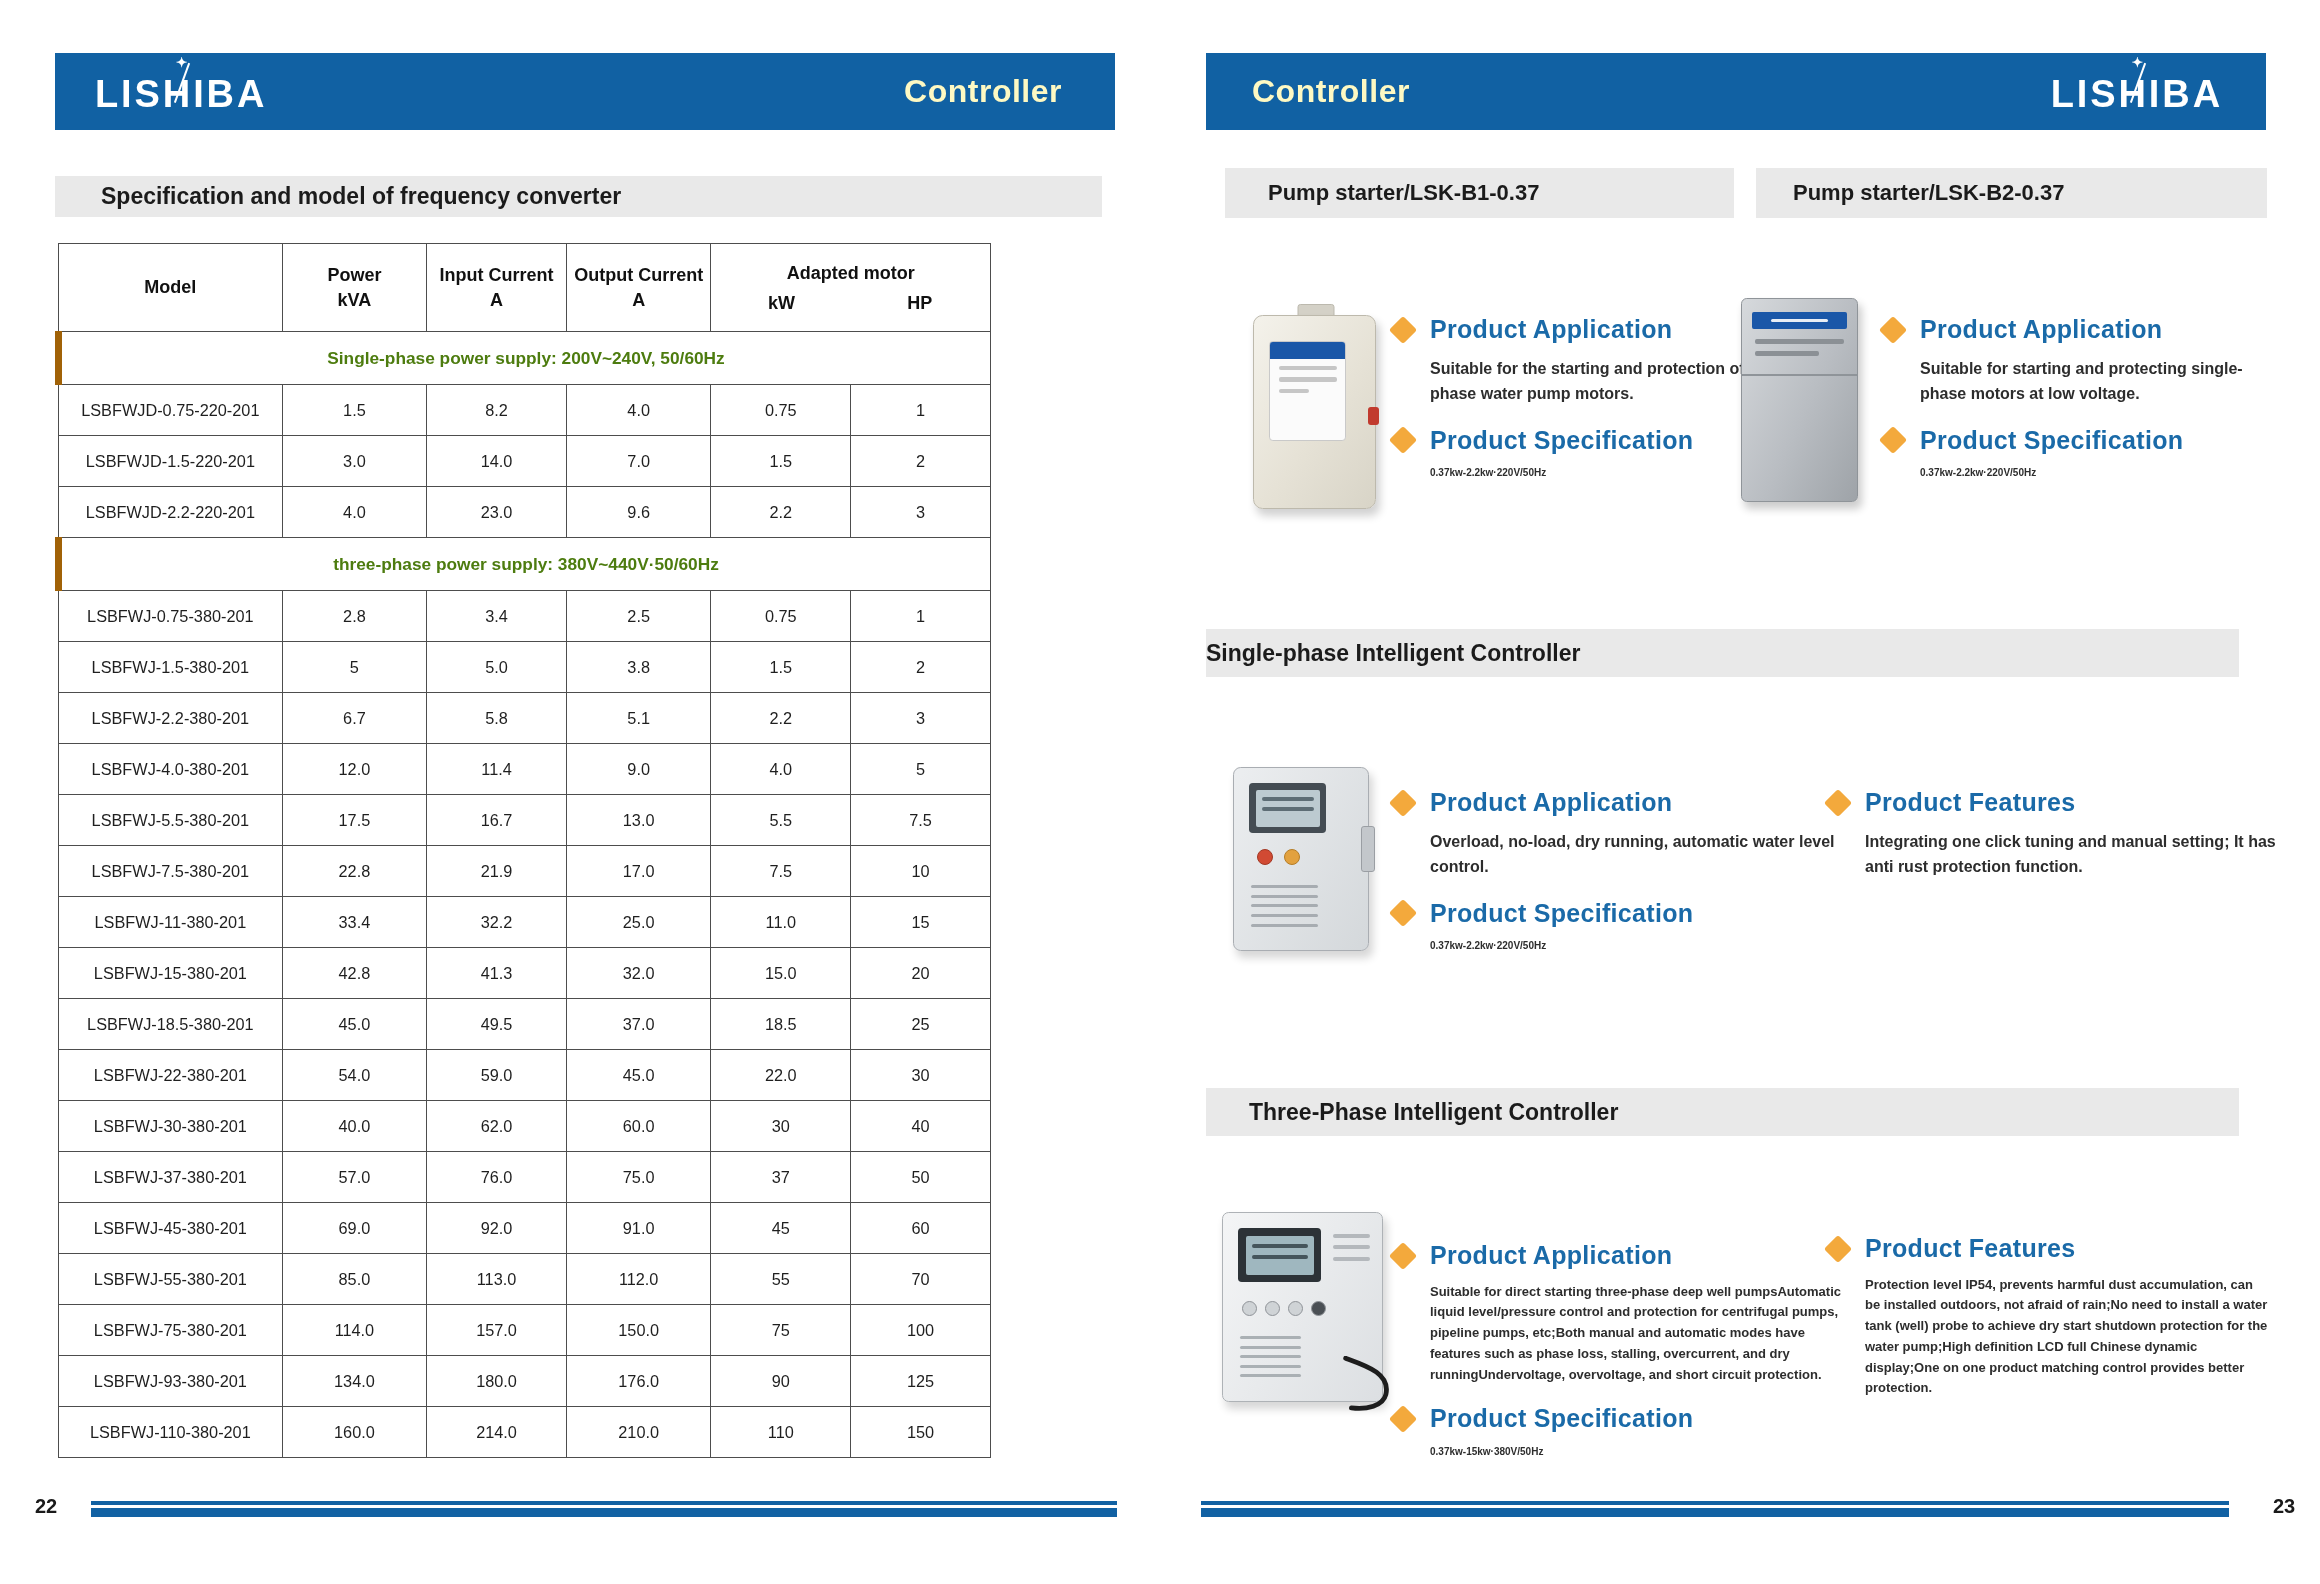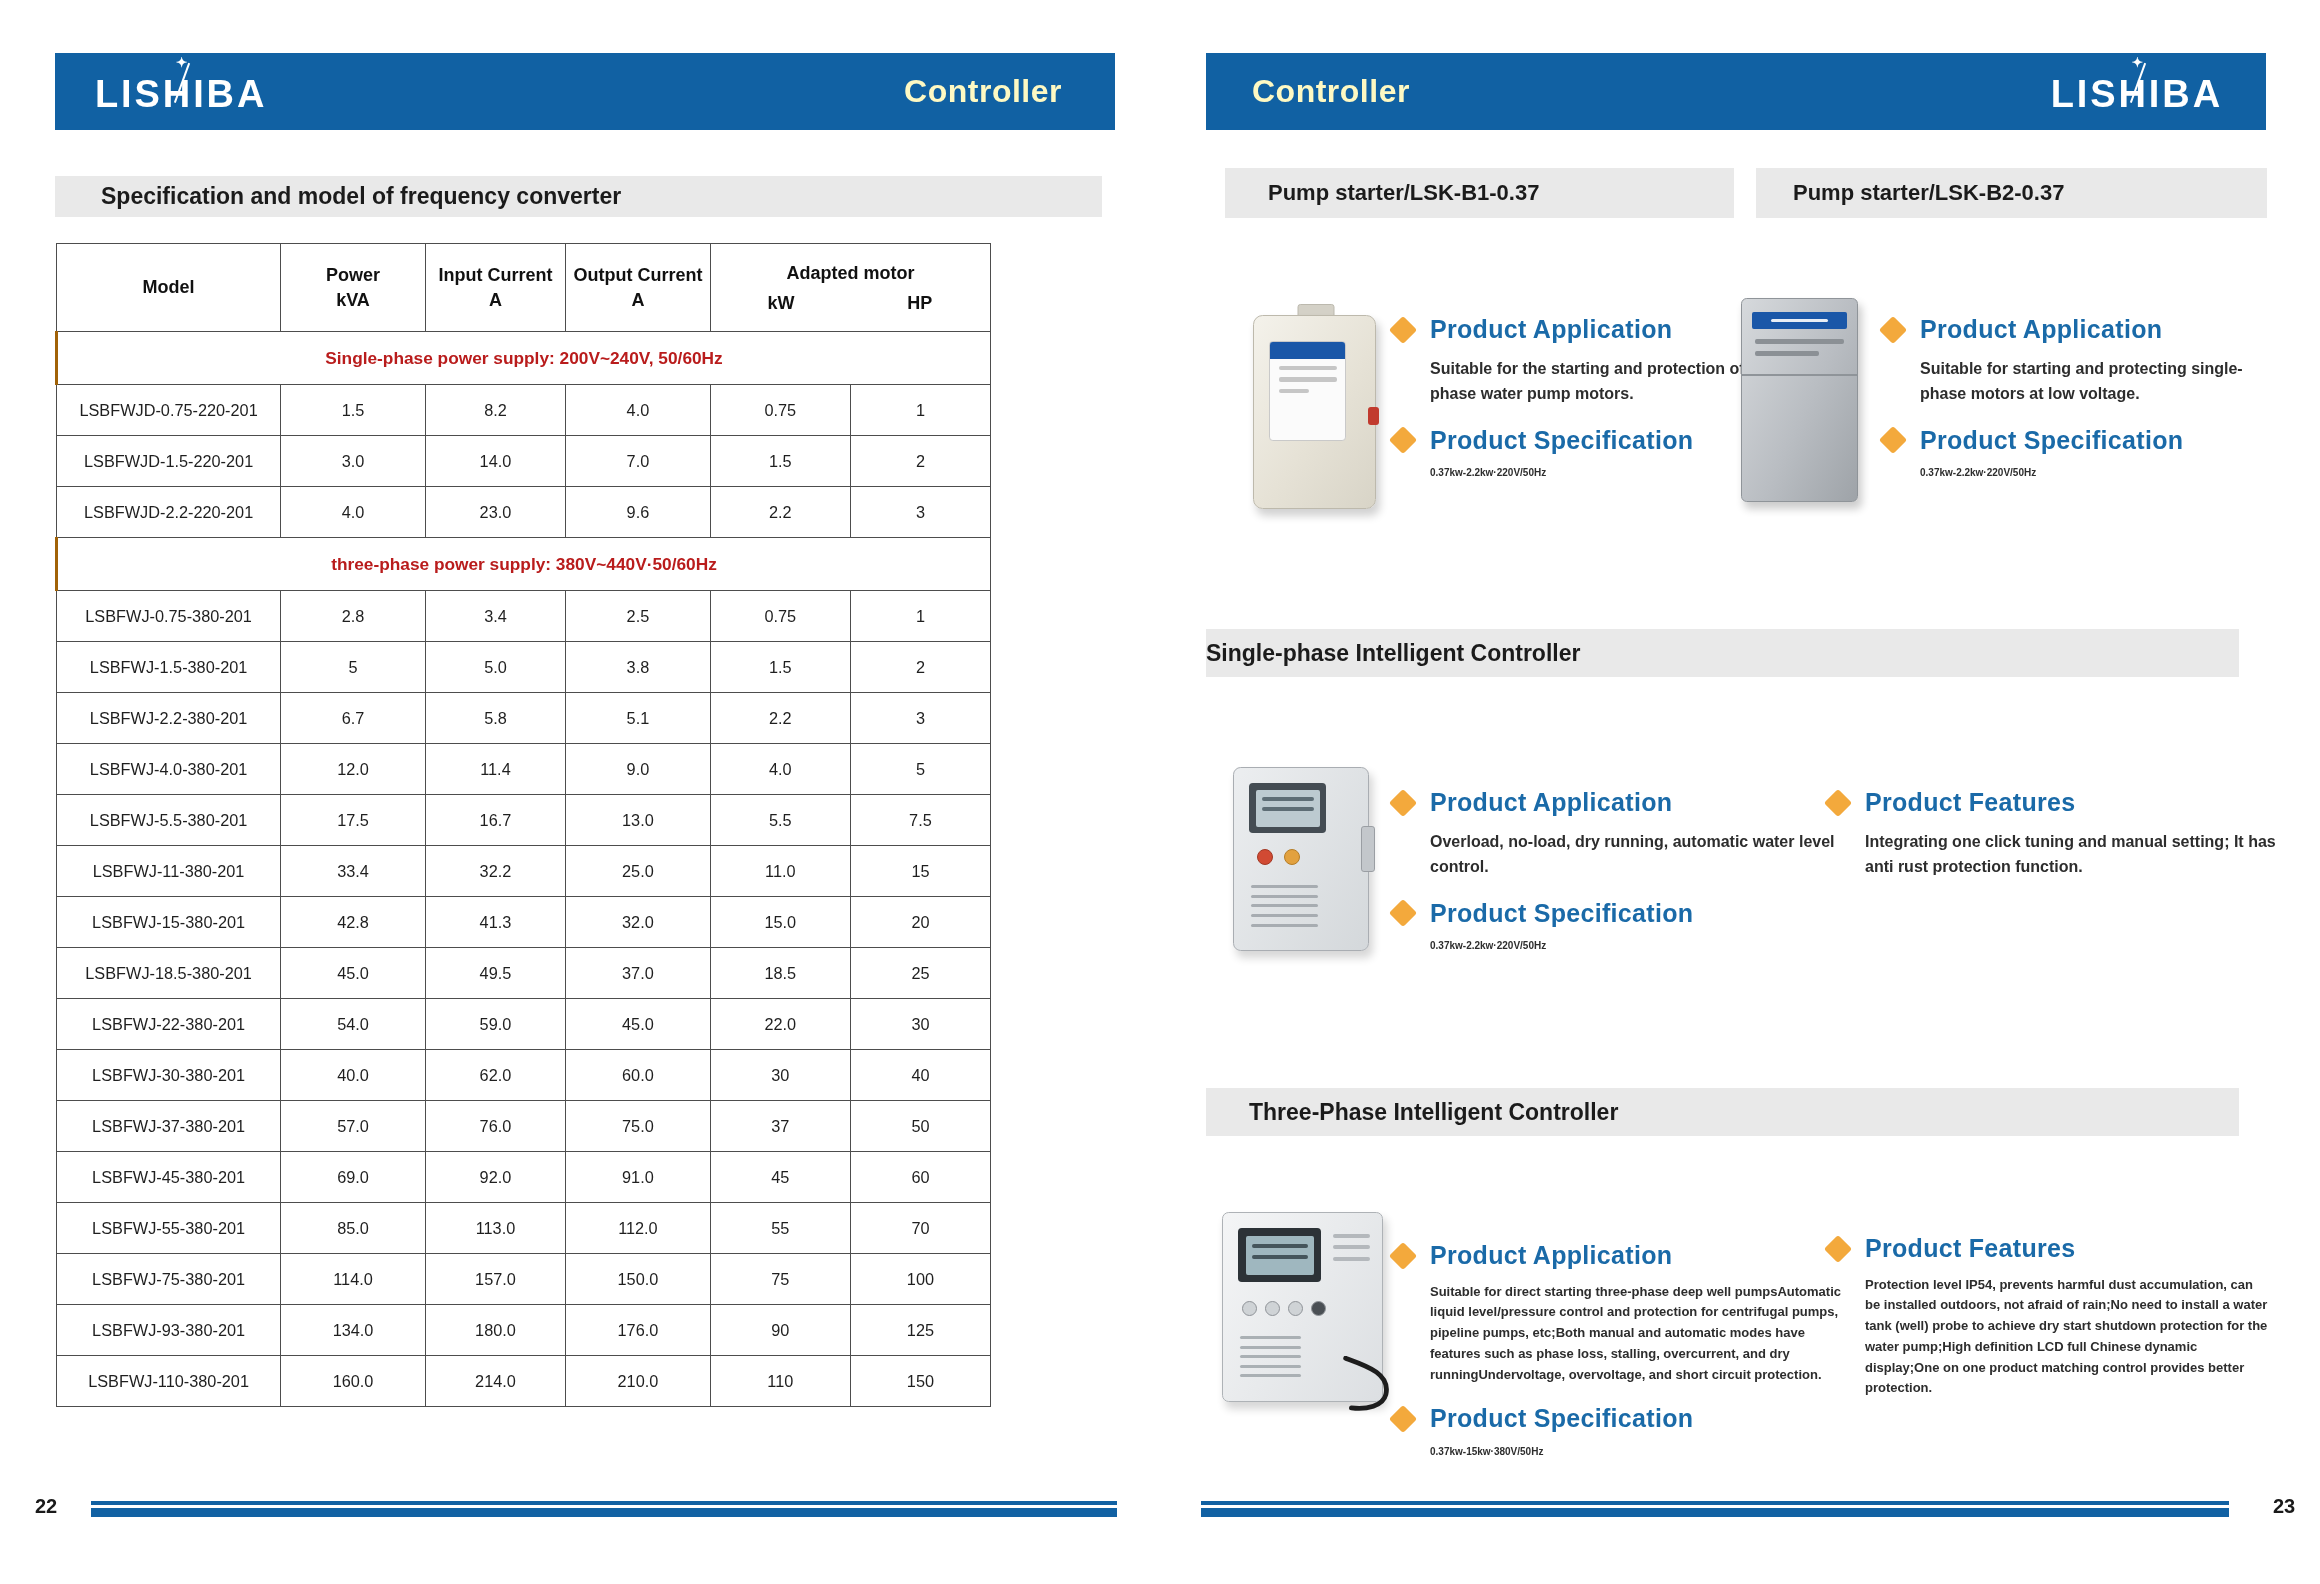--- a/index.html
+++ b/index.html
@@ -29,22 +29,22 @@
   .graybar.ps2      { left:1756px; top:168px; width:511px;  height:50px; font-size:22px; padding-left:37px; box-sizing:border-box; }
   .graybar.spbanner { left:1206px; top:629px; width:1033px; height:48px; font-size:23px; box-sizing:border-box; }
   .graybar.tpbanner { left:1206px; top:1088px; width:1033px; height:48px; font-size:23px; padding-left:43px; box-sizing:border-box; }
 
   
   .tablewrap { position:absolute; left:55px; top:243px; width:936px; }
   table.spec { width:100%; border-collapse:collapse; table-layout:fixed; border:1.9px solid #3a3a3a; }
   table.spec th, table.spec td { border:1px solid #4d4d4d; text-align:center; vertical-align:middle; }
   table.spec thead th { height:85px; font-size:18px; font-weight:bold; color:#111; line-height:1.35; }
   table.spec td { height:48px; font-size:16.3px; color:#1f1f1f; }
-  table.spec tr.section-row td { height:50px; font-size:17.3px; font-weight:bold; color:#b91c1c;
-      border-left:3px solid #a16207; border-right:1px solid #4d4d4d; }
+  table.spec tr.section-row td { height:50px; font-size:17.3px; font-weight:bold; color:#4d7c0f;
+      border-left:7px solid #a16207; border-right:1px solid #4d4d4d; }
   .adapted-title { display:block; padding-top:1.9px; }
   .adapted-sub { display:flex; margin-top:5.8px; }
   .adapted-sub span { flex:1; }
 
   
   .pagenum { position:absolute; font-size:20px; font-weight:bold; color:#1a1a1a; }
   .footbar { position:absolute; height:16.3px; }
   .footbar .t { height:3.8px; background:var(--header-blue); }
   .footbar .g { height:2.9px; background:#fff; }
   .footbar .b { height:9.6px; background:var(--header-blue); }
@@ -221,20 +221,28 @@
           </tr>
           <tr>
             <td>LSBFWJ-5.5-380-201</td>
             <td>17.5</td>
             <td>16.7</td>
             <td>13.0</td>
             <td>5.5</td>
             <td>7.5</td>
           </tr>
           <tr>
+            <td>LSBFWJ-7.5-380-201</td>
+            <td>22.8</td>
+            <td>21.9</td>
+            <td>17.0</td>
+            <td>7.5</td>
+            <td>10</td>
+          </tr>
+          <tr>
             <td>LSBFWJ-11-380-201</td>
             <td>33.4</td>
             <td>32.2</td>
             <td>25.0</td>
             <td>11.0</td>
             <td>15</td>
           </tr>
           <tr>
             <td>LSBFWJ-15-380-201</td>
             <td>42.8</td>

